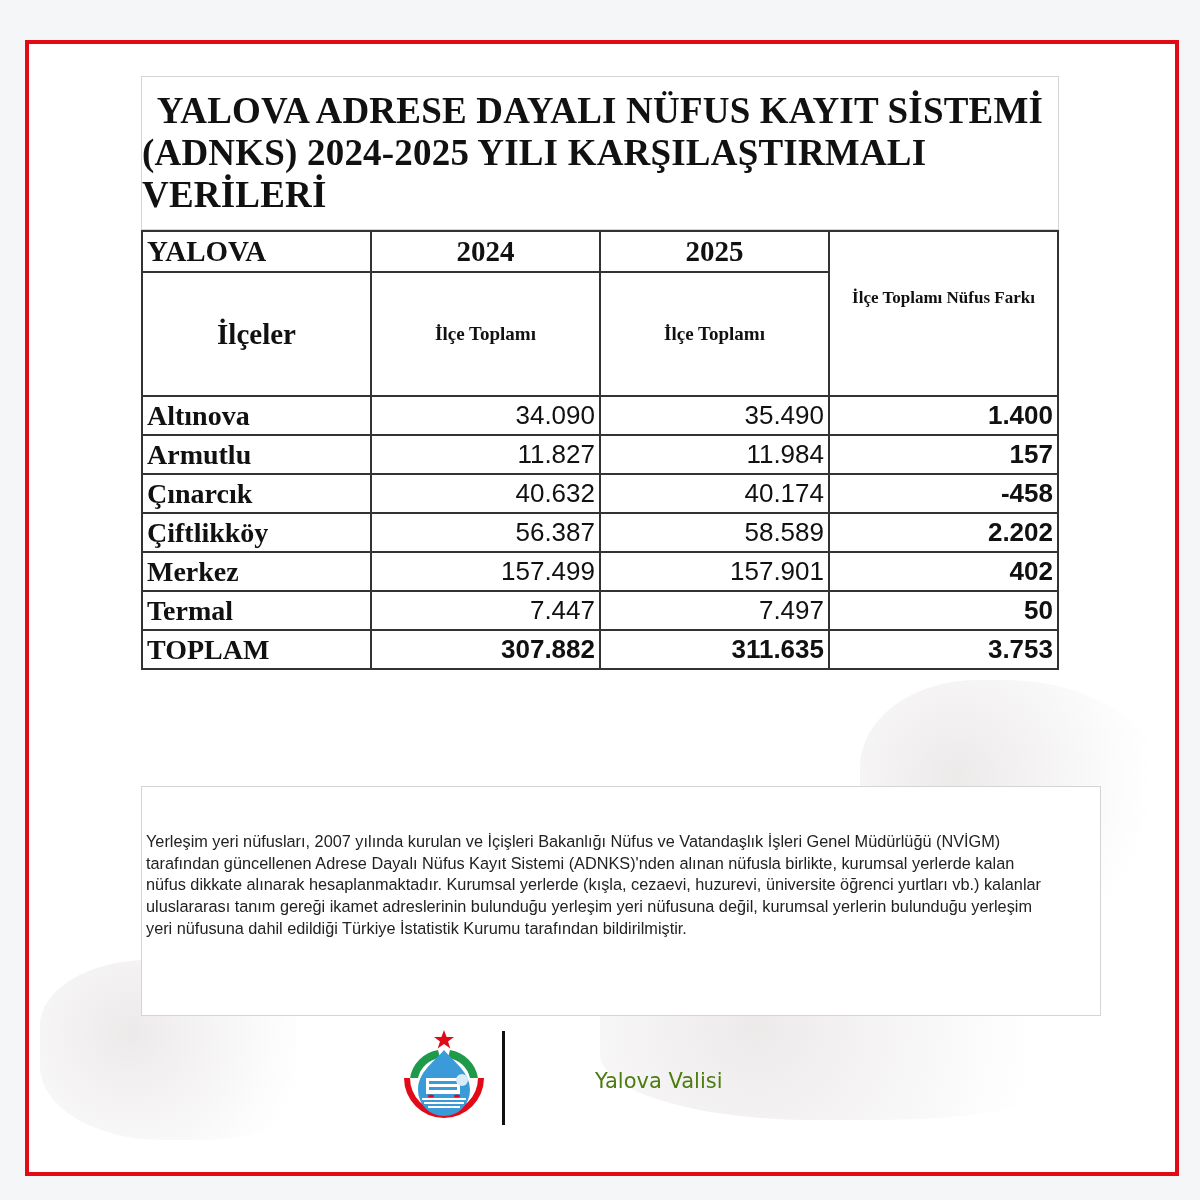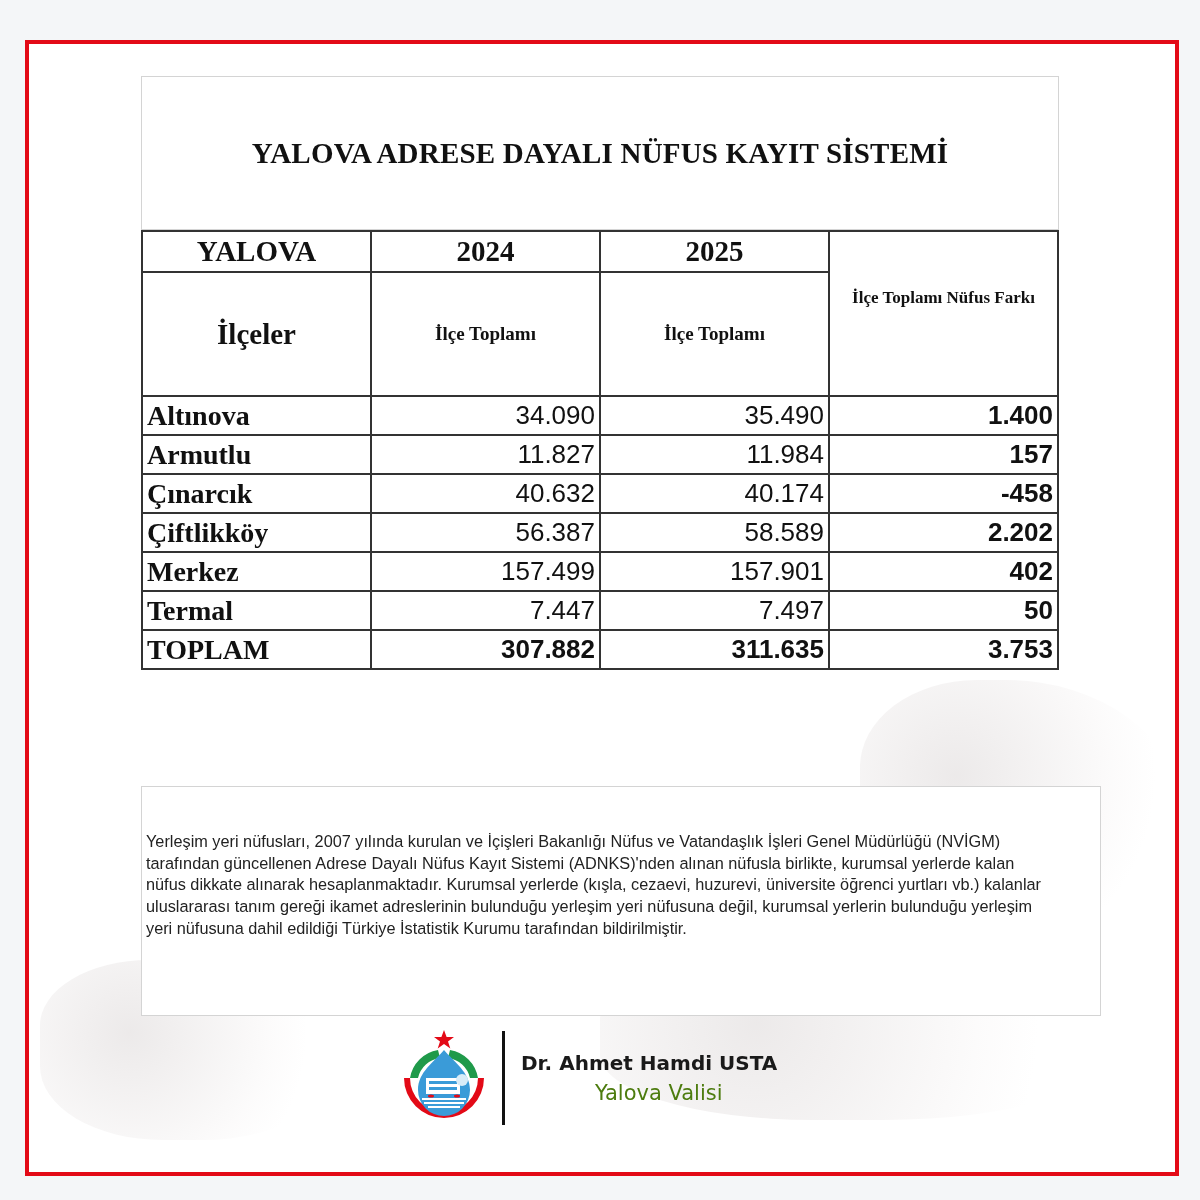--- a/index.html
+++ b/index.html
@@ -27,21 +27,21 @@
       left: 141px; top: 76px;
       width: 916px;
       border: 1px solid #d4d4d4;
       background: #fff;
     }
     .doc-title {
       height: 152px;
       display: flex; flex-direction: column; align-items: center; justify-content: center;
       font-family: "Liberation Serif", serif;
       font-weight: bold;
-      font-size: 29px;
+      font-size: 37px;
       line-height: 42px;
       color: #111;
       letter-spacing: 0.2px;
     }
     table.pop {
       position: absolute;
       left: 141px; top: 230px;
       width: 918px;
       border-collapse: collapse;
       background: #fff;
@@ -140,33 +140,34 @@
 
 <div class="frame"></div>
 
 <div class="watermark" style="left:860px; top:680px; width:320px; height:240px;"></div>
 <div class="watermark" style="left:40px; top:960px; width:300px; height:180px;"></div>
 <div class="watermark" style="left:600px; top:960px; width:520px; height:160px;"></div>
 
 <div class="doc-box">
   <div class="doc-title">
     <span>YALOVA ADRESE DAYALI NÜFUS KAYIT SİSTEMİ</span>
+    <span>(ADNKS) 2024-2025 YILI KARŞILAŞTIRMALI VERİLERİ</span>
   </div>
 </div>
 
 <table class="pop">
   <colgroup>
     <col style="width:229px">
     <col style="width:229px">
     <col style="width:229px">
     <col style="width:229px">
   </colgroup>
   <tbody>
       <tr style="height:41px">
-    <td class="hdr-main" style="text-align:center;">YALOVA</td>
+    <td class="hdr-main" style="text-align:left;">YALOVA</td>
     <td class="hdr-main" style="text-align:center;">2024</td>
     <td class="hdr-main" style="text-align:center;">2025</td>
     <td class="hdr-diff" rowspan="2">İlçe Toplamı Nüfus Farkı</td>
   </tr>
   <tr style="height:124px">
     <td class="hdr-main" style="text-align:center;">İlçeler</td>
     <td class="hdr-sub">İlçe Toplamı</td>
     <td class="hdr-sub">İlçe Toplamı</td>
   </tr>
   <tr class="row-data">
@@ -237,16 +238,15 @@
     <circle cx="64" cy="52" r="6" fill="#d8ecf8"></circle>
 
     <rect x="24" y="70" width="44" height="2" fill="#ffffff"></rect>
     <rect x="26" y="74" width="40" height="2" fill="#ffffff"></rect>
     <rect x="30" y="78" width="32" height="2" fill="#ffffff"></rect>
     <ellipse cx="33" cy="68" rx="3" ry="1.5" fill="#e30a17"></ellipse>
     <ellipse cx="59" cy="68" rx="3" ry="1.5" fill="#e30a17"></ellipse>
   </svg>
   <div class="sig-divider"></div>
   <div class="sig-text">
-    <span class="sig-name">Dr. Ahmet Hamdi USTA</span>
     <span class="sig-role">Yalova Valisi</span>
   </div>
 </div>
 
 </body></html>

